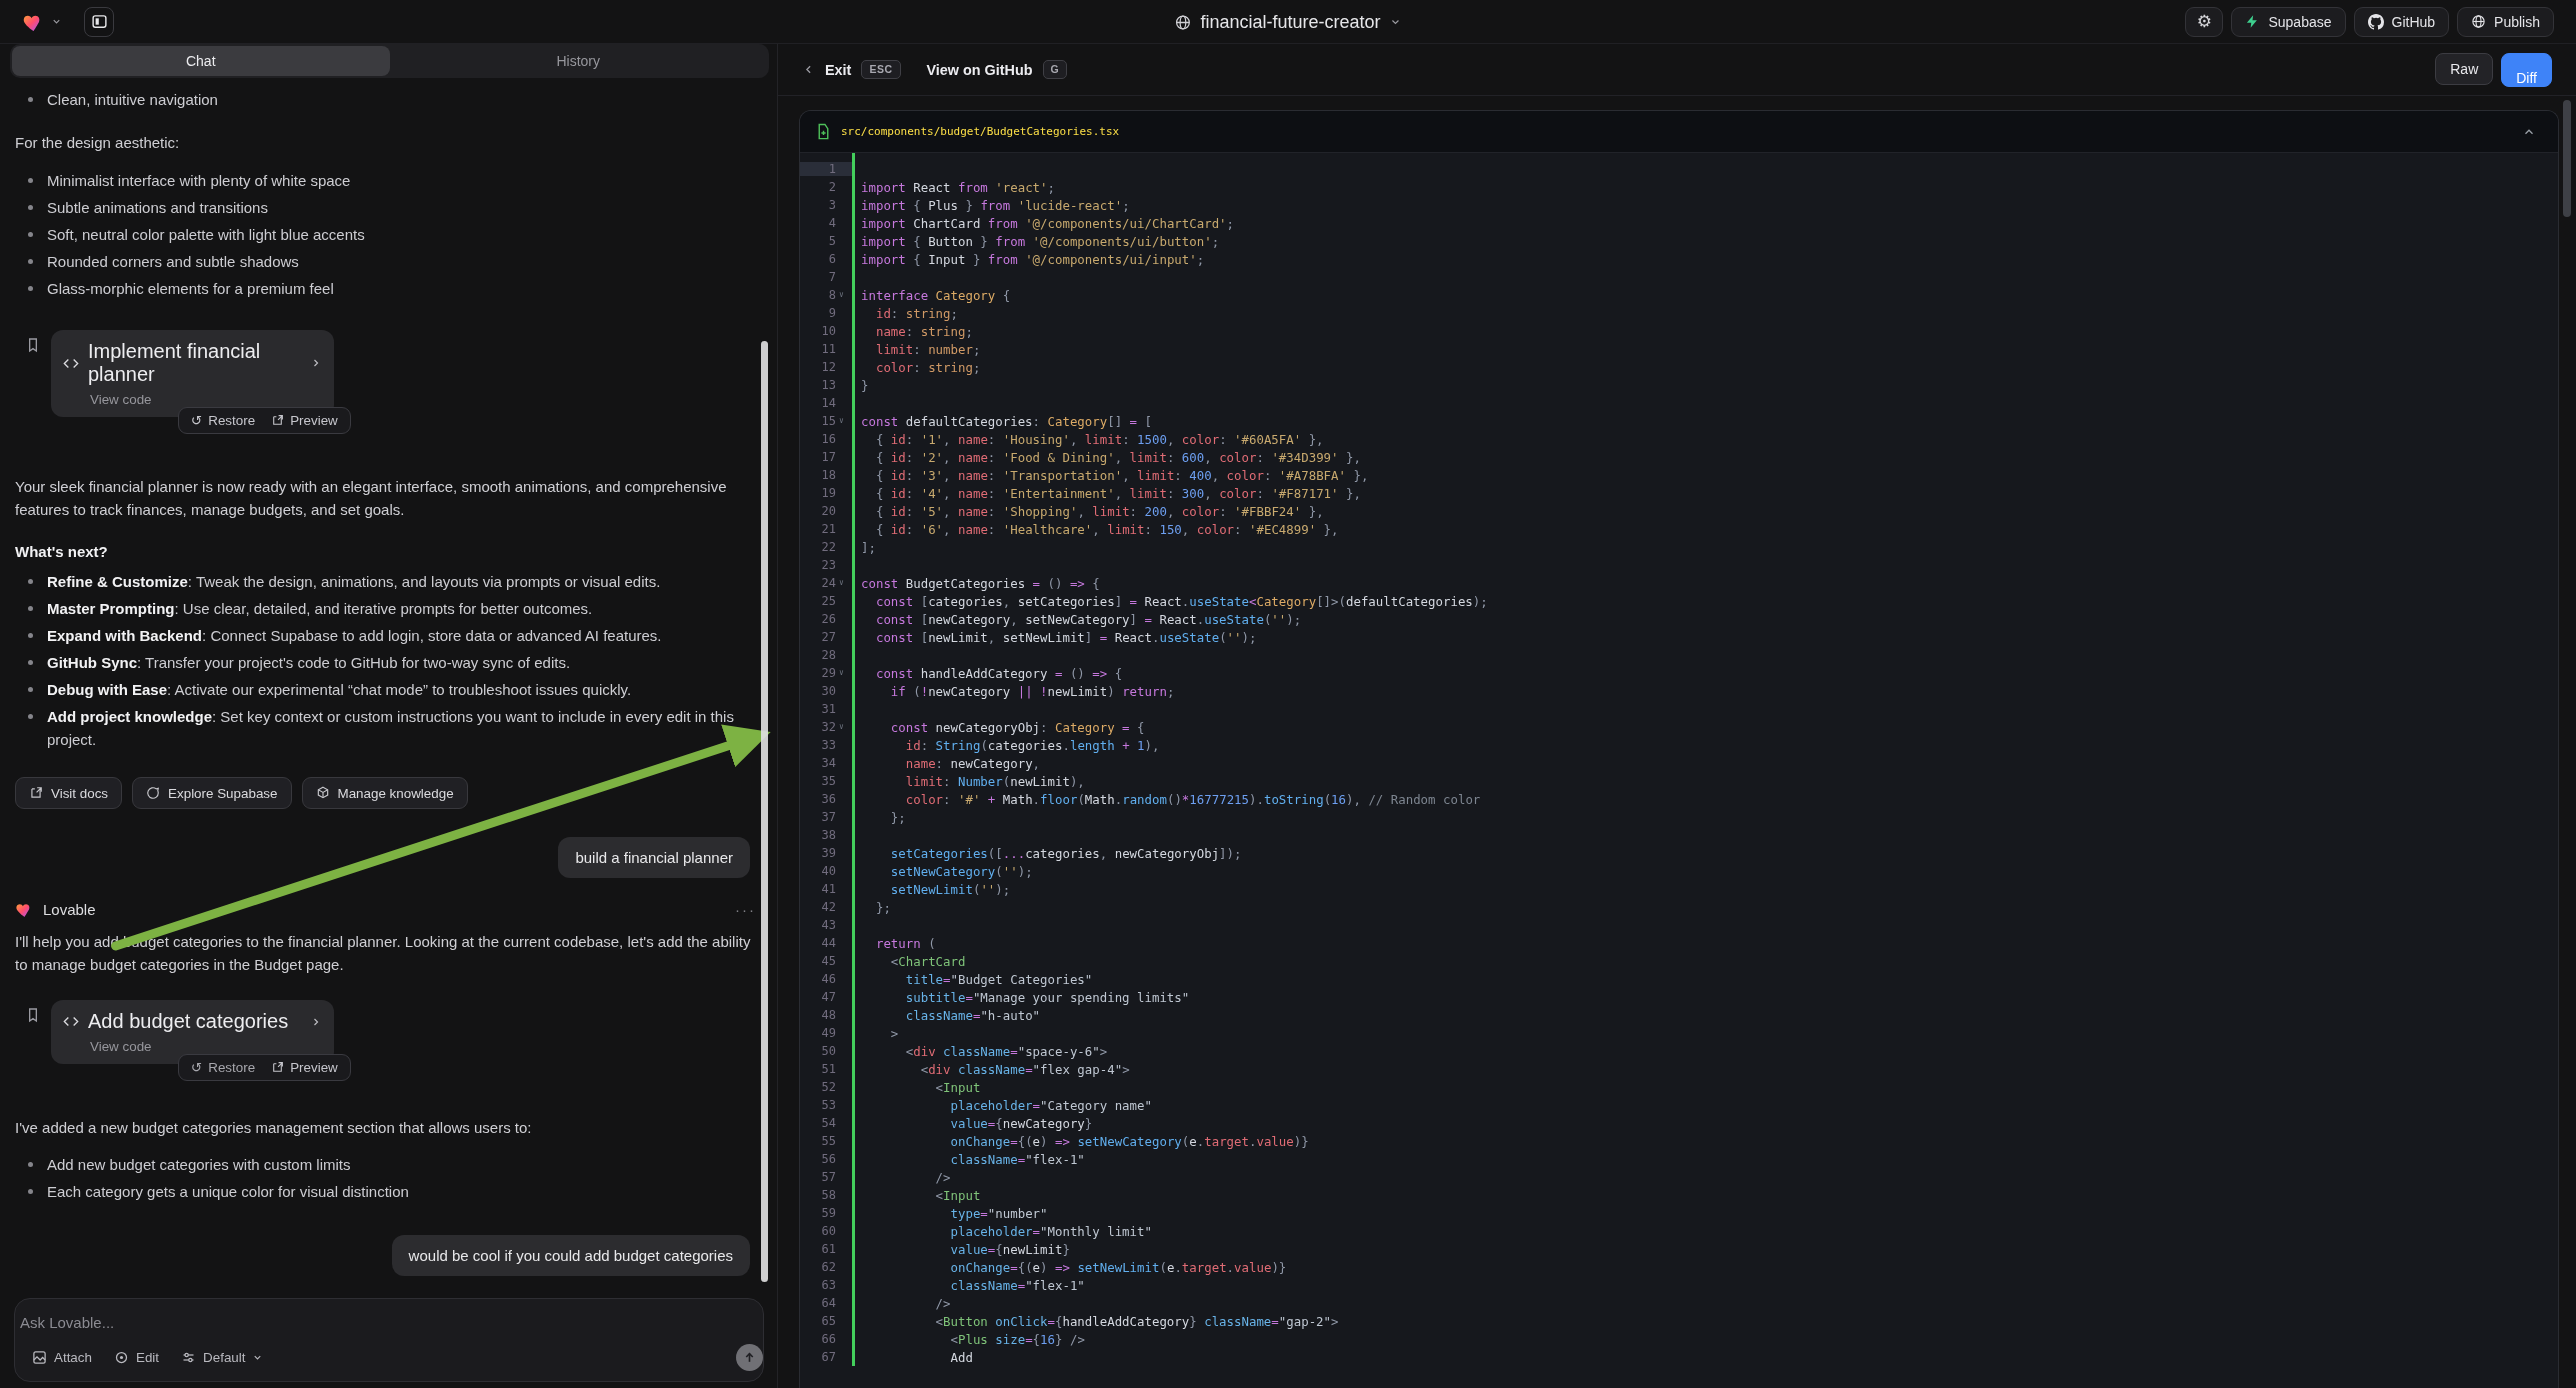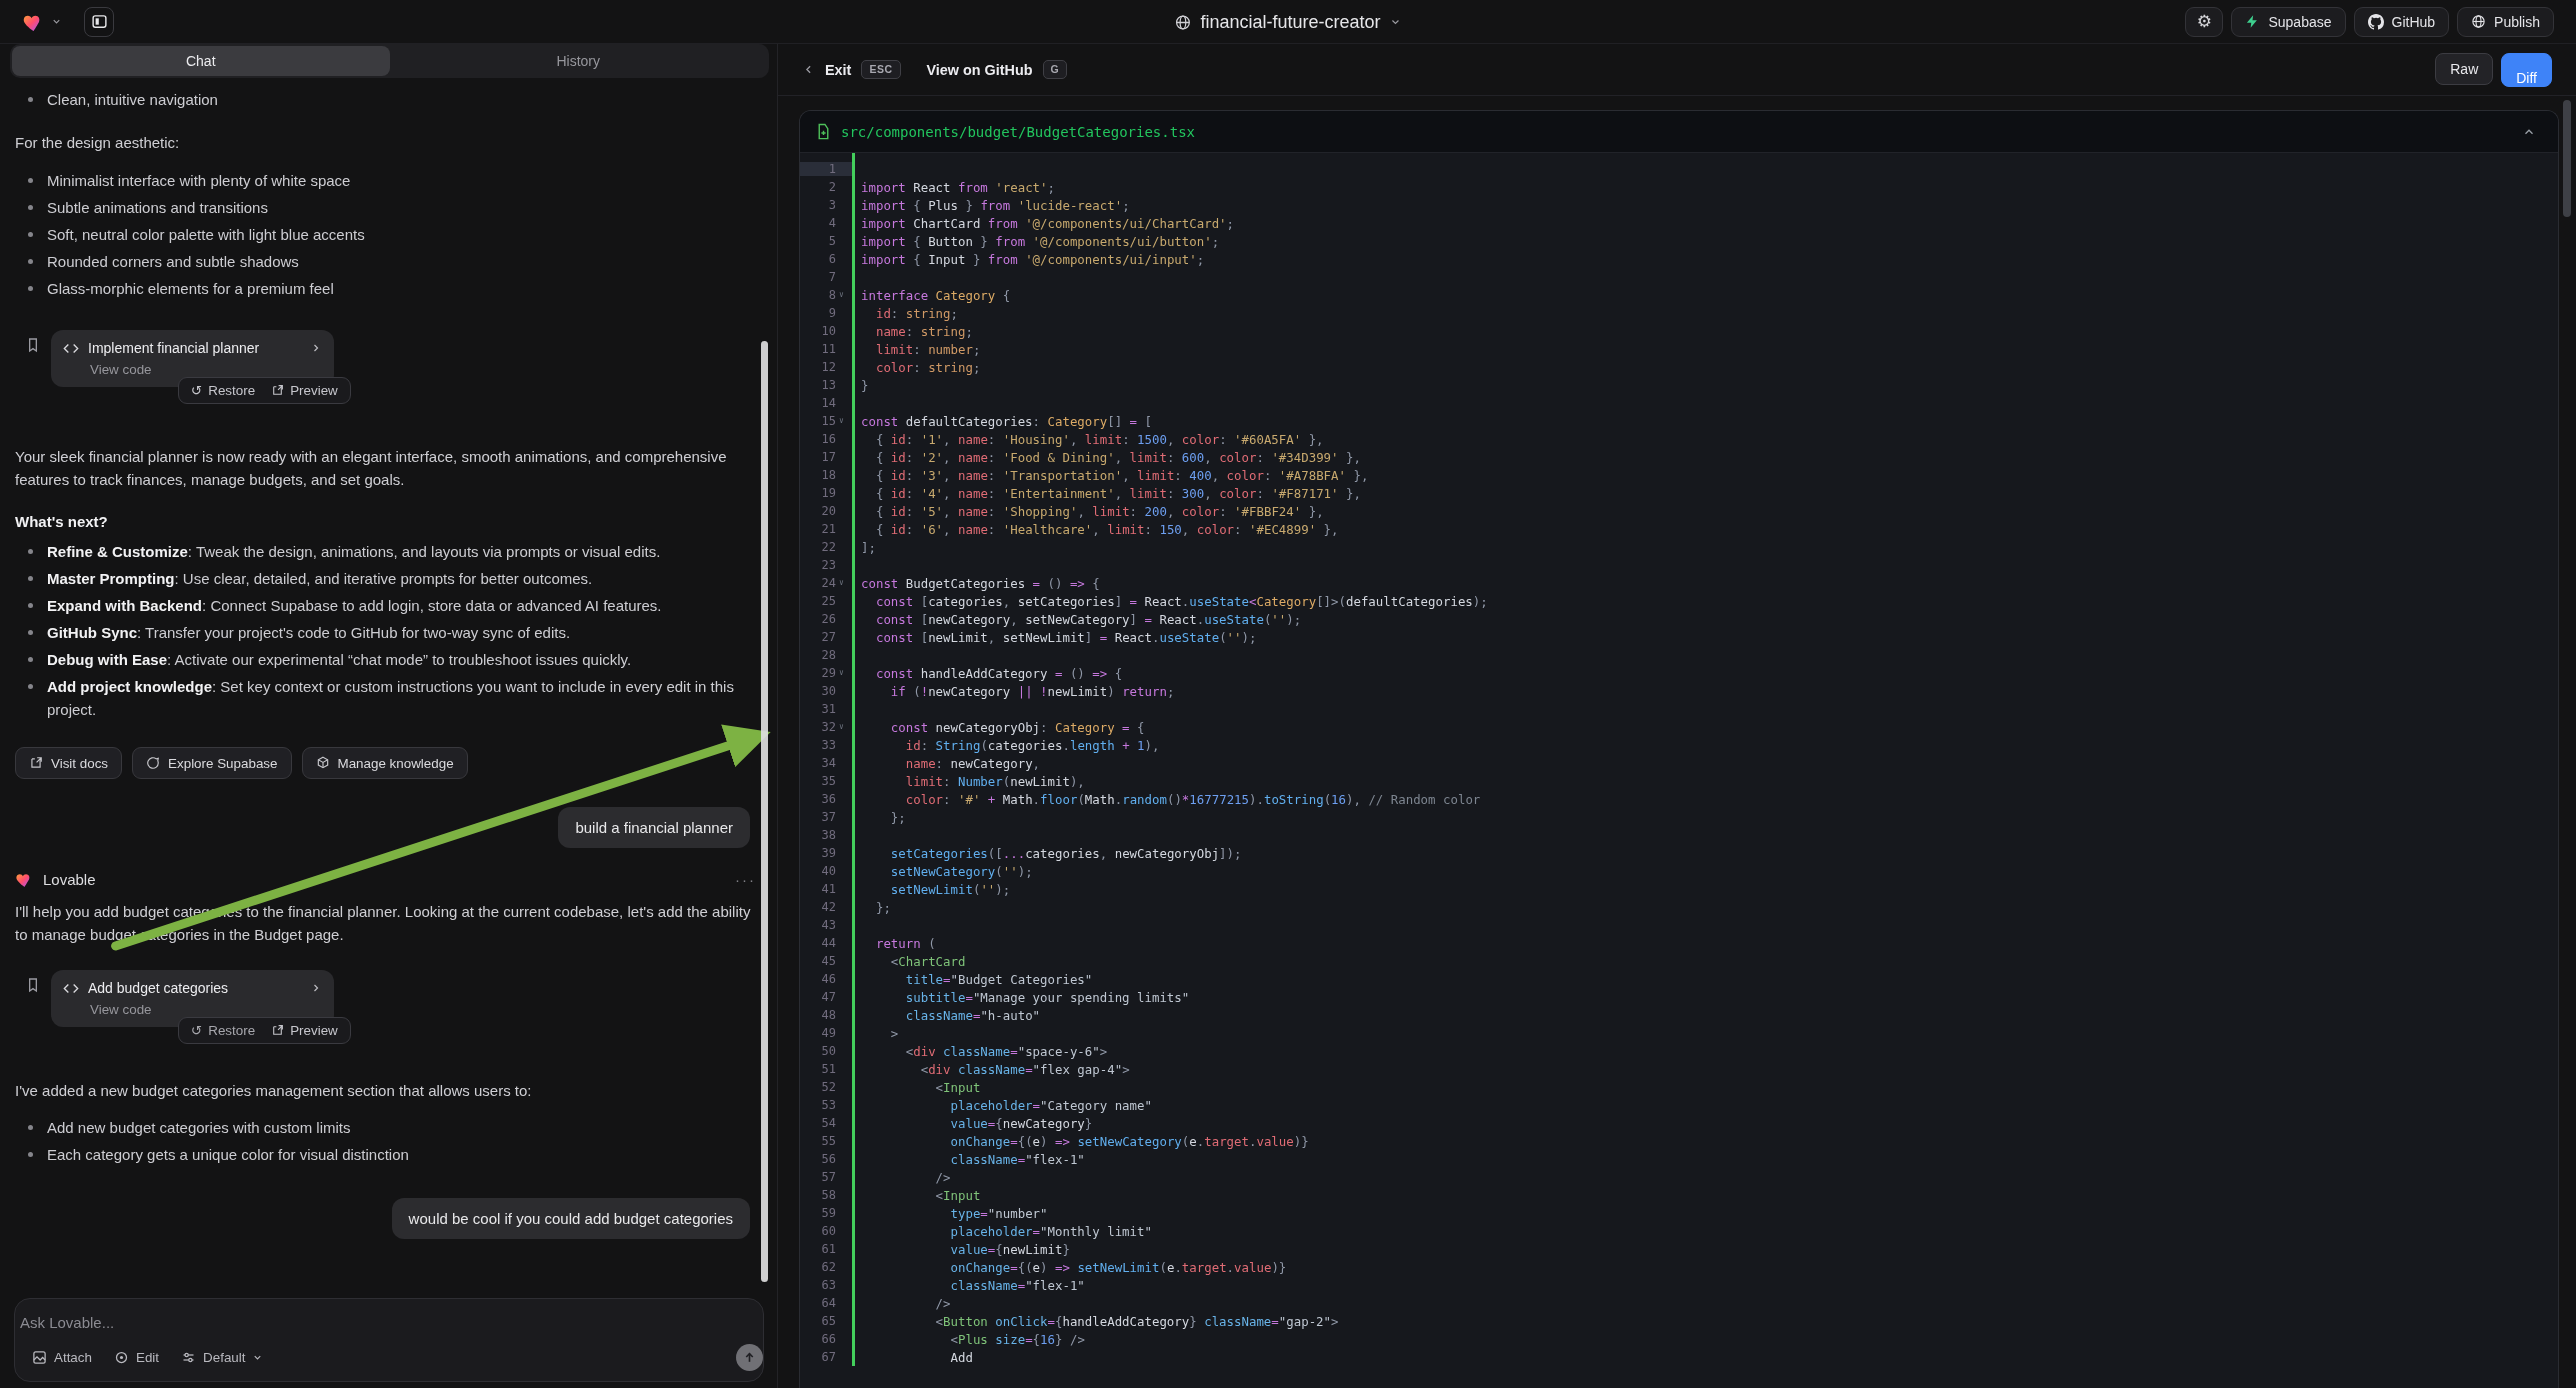--- a/index.html
+++ b/index.html
@@ -62,21 +62,21 @@
     border-radius:50%; background:#85858b;
   }
   ul.blist li b{ color:#f2f2f4; font-weight:700; }
   .h-bold{ color:#f2f2f4; font-weight:700; margin:22px 0 10px 0; font-size:15px; }
 
   .msg-card-wrap{ position:relative; margin:26px 0 58px 36px; width:283px; }
   .bookmark{ position:absolute; left:-26px; top:6px; color:#9a9aa1; }
   .version-card{
     background:#2a2a2d; border-radius:12px; padding:10px 12px;
   }
-  .vc-row1{ display:flex; align-items:center; gap:9px; color:#ededf0; font-size:14px; }
+  .vc-row1{ display:flex; align-items:center; gap:9px; color:#ededf0; font-size:20px; }
   .vc-title{ flex:1; }
   .vc-row2{ margin:6px 0 0 27px; font-size:13.4px; color:#96969c; }
   .vc-actions{
     position:absolute; left:127px; top:calc(100% - 10px); display:flex; gap:16px;
     background:#1a1a1d; border:1px solid #3a3a40; border-radius:9px; padding:5px 12px;
     white-space:nowrap; z-index:5;
   }
   .vc-actions .act{ display:flex; align-items:center; gap:6px; font-size:13.4px; color:#c6c6cc; background:none; border:none; padding:0; font-family:inherit; }
   .vc-actions .act.dim{ color:#a7a7ad; }
 
@@ -139,21 +139,21 @@
 
   #code-panel{
     position:absolute; left:21px; top:66px; right:17px; bottom:0;
     background:#16181d; border:1px solid #2a2c32; border-bottom:none;
     border-radius:12px 12px 0 0; overflow:hidden;
   }
   #file-header{
     height:42px; background:#0d0f13; border-bottom:1px solid #212329;
     display:flex; align-items:center; gap:10px; padding:0 16px;
   }
-  .file-path{ font-family:"DejaVu Sans Mono","Liberation Mono",monospace; font-size:14px; color:#22c55e; }
+  .file-path{ font-family:"DejaVu Sans Mono","Liberation Mono",monospace; font-size:11px; color:#fde047; }
   .collapse-btn{ margin-left:auto; color:#9aa0a8; background:none; border:none; display:flex; }
 
   #code-area{
     position:relative; padding-top:7px;
     font-family:"DejaVu Sans Mono","Liberation Mono",monospace; font-size:12.4px;
   }
   .green-rail{ position:absolute; left:52px; top:0; bottom:0; width:3px; background:var(--gutter-green,#43cf5c); }
   .code-line{ display:flex; height:18px; align-items:center; white-space:pre; }
   .gut{ width:52px; flex:none; display:flex; justify-content:flex-end; align-items:center; padding-right:5px; }
   .gut .num{ color:#716c7e; font-size:12px; }

